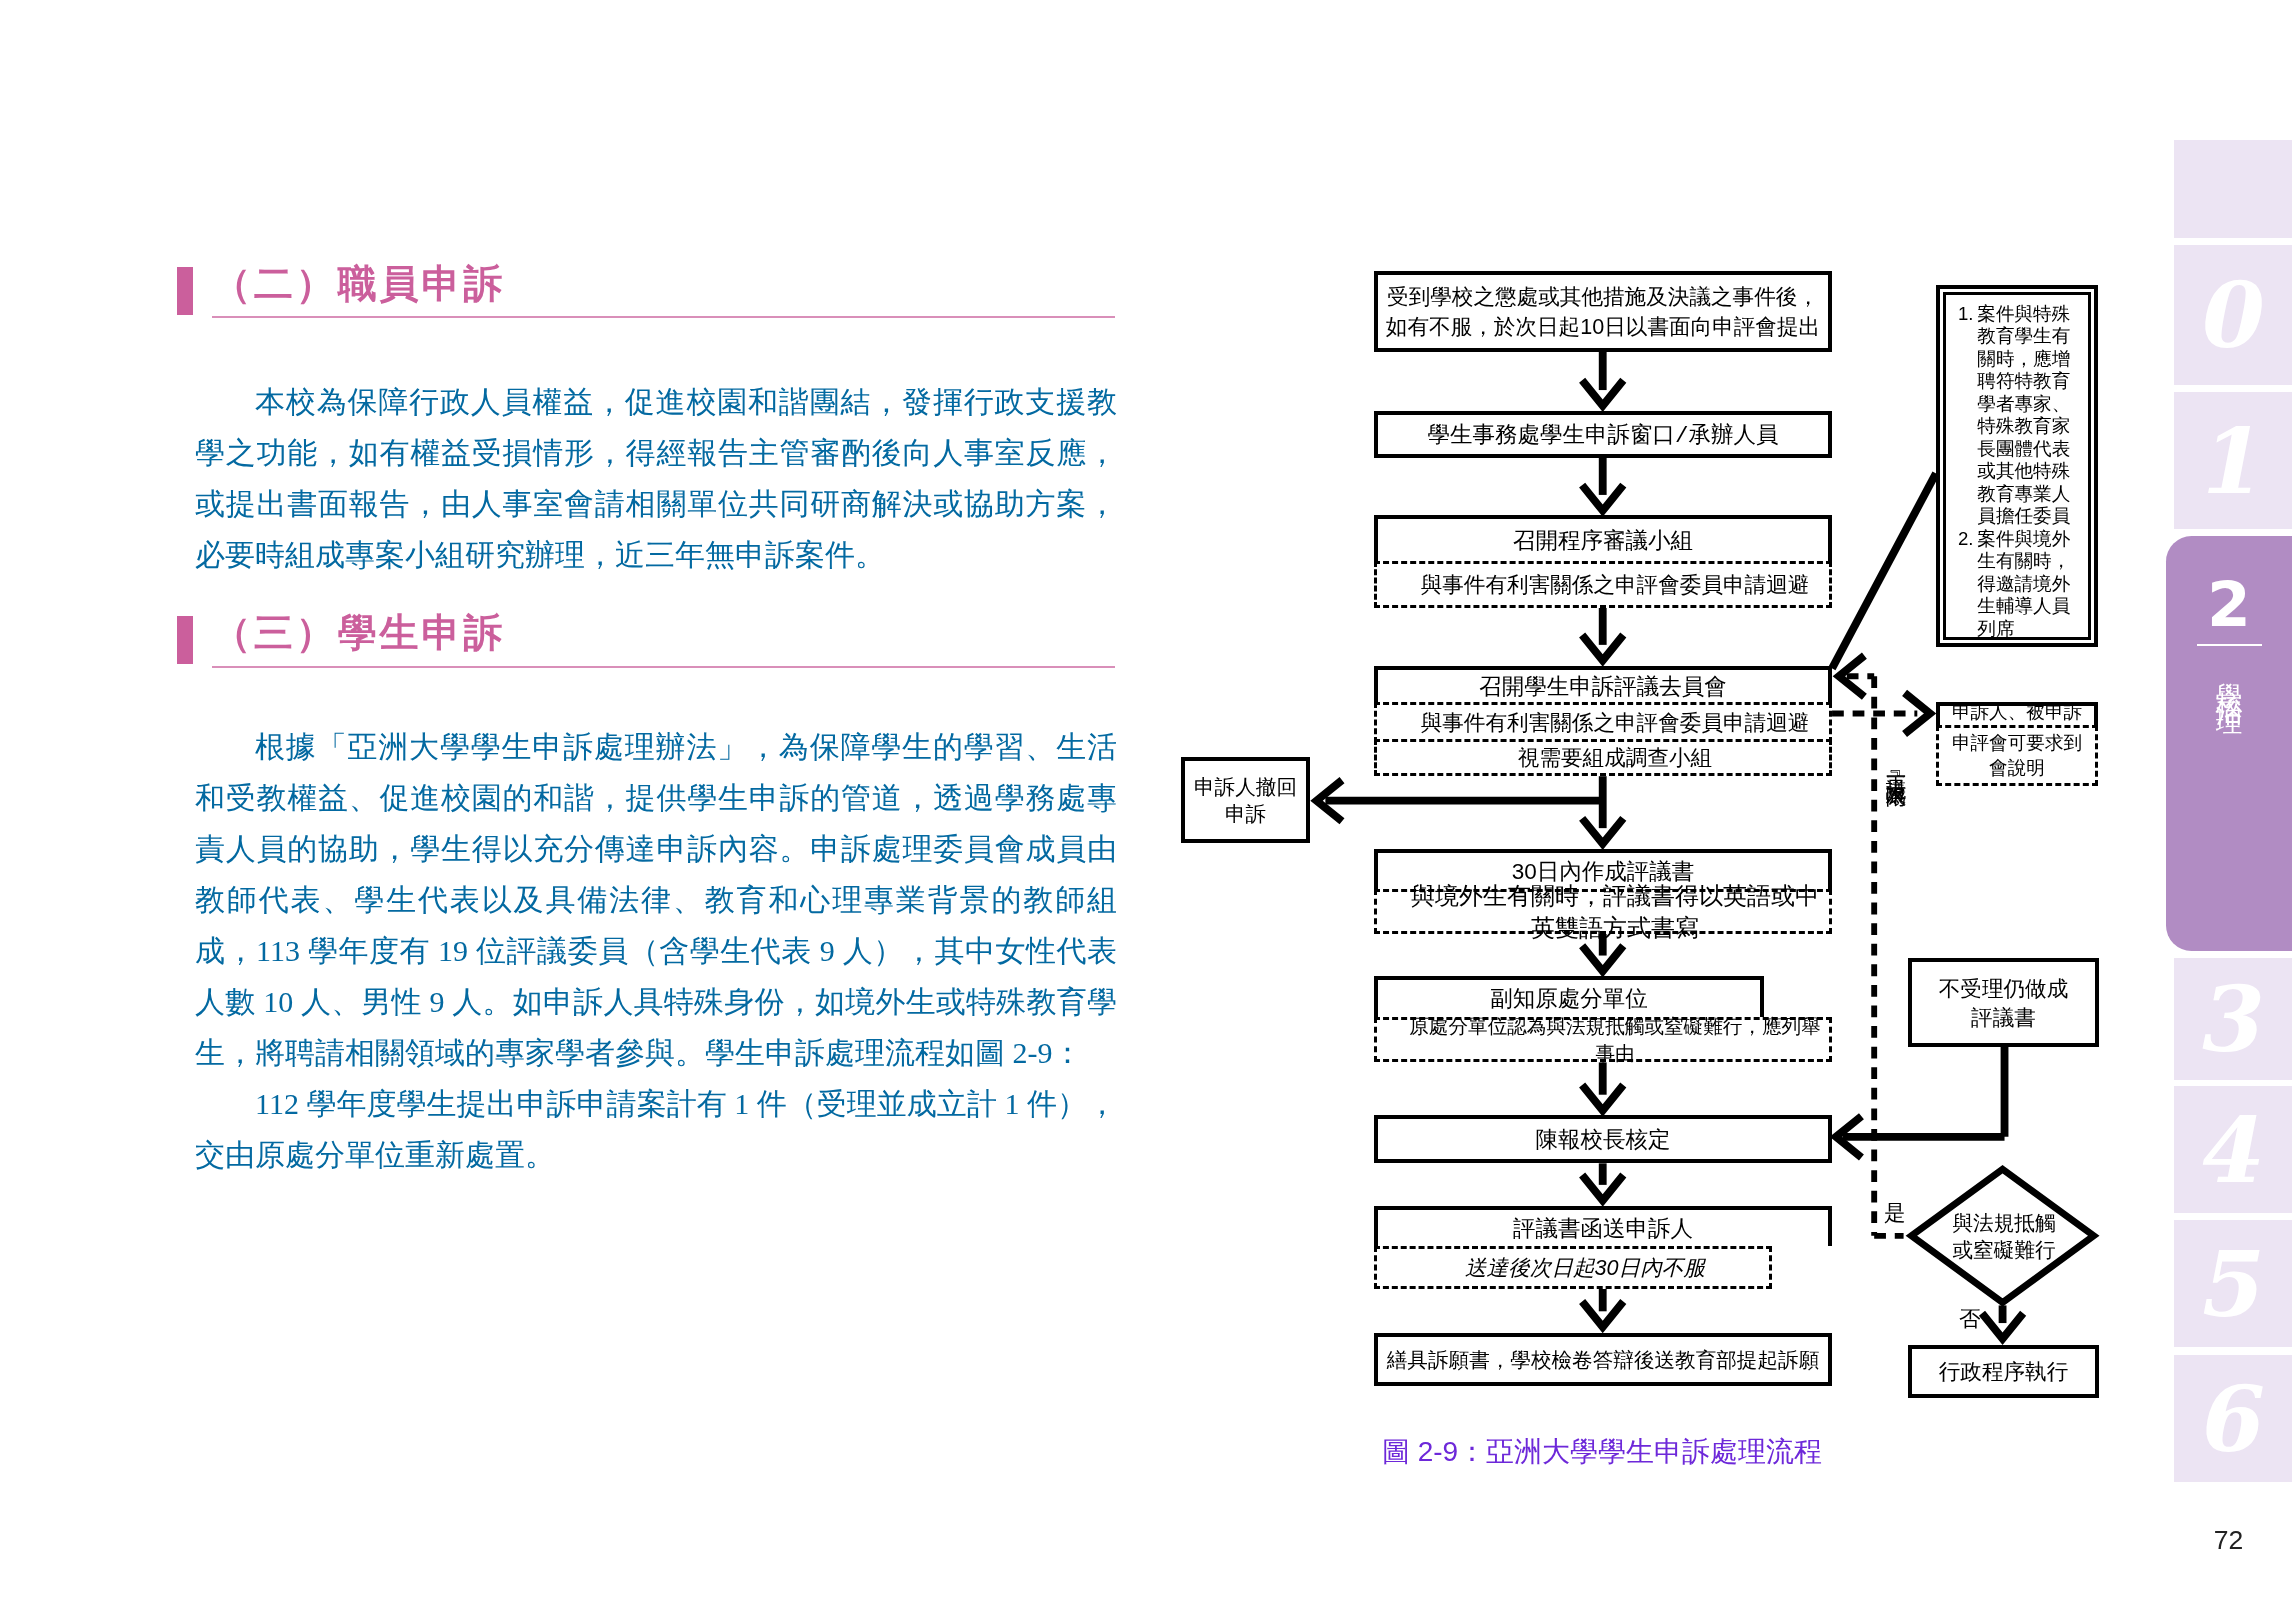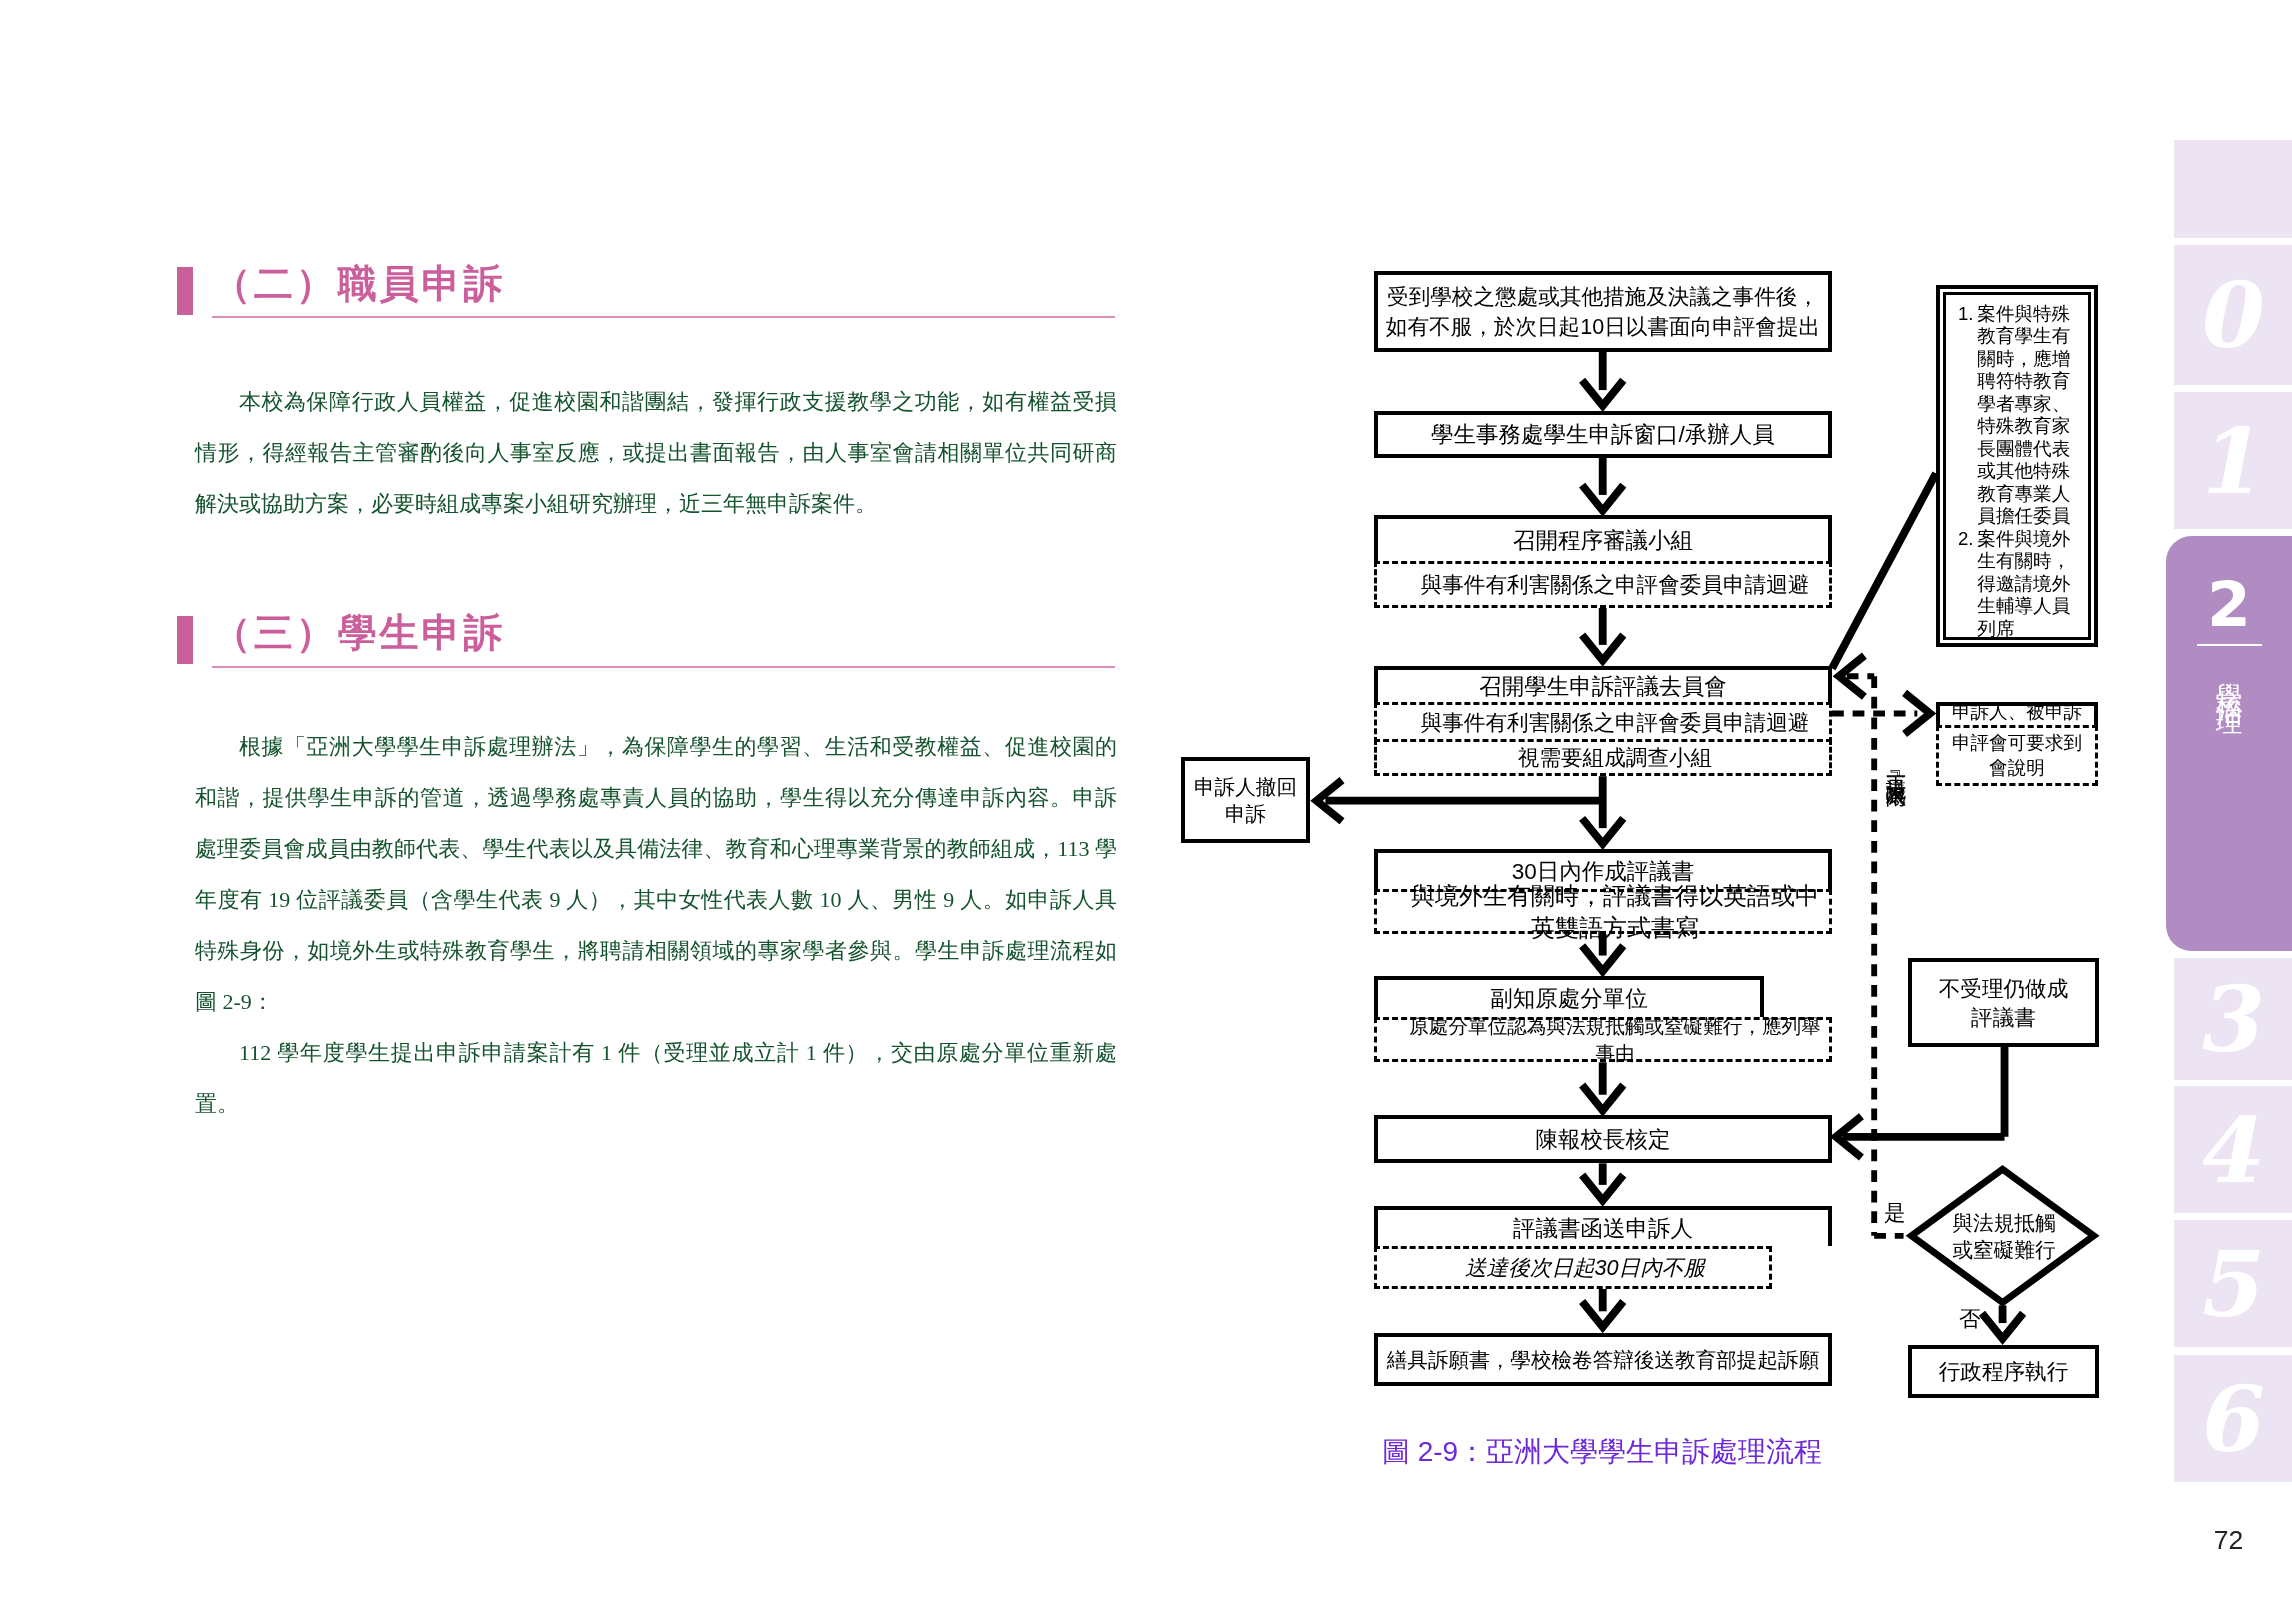--- a/index.html
+++ b/index.html
@@ -4,22 +4,22 @@
 <style>
   html,body{margin:0;padding:0;background:#fff;}
   .page{position:relative;width:2293px;height:1621px;background:#ffffff;overflow:hidden;
         font-family:"Liberation Serif",serif;color:#111;}
 
   
   .h-bar{position:absolute;width:15.7px;height:48px;background:#cb5f9c;}
   .h-text{position:absolute;font-family:"Liberation Sans",sans-serif;font-weight:bold;
           font-size:39px;color:#cb5f9c;letter-spacing:2.9px;white-space:nowrap;line-height:1.2;}
   .h-line{position:absolute;width:903px;height:0;border-top:2.9px solid #d98fb9;}
-  .para{position:absolute;width:922px;font-size:22px;line-height:51px;text-align:justify;
-        color:#14532d;}
+  .para{position:absolute;width:922px;font-size:30px;line-height:51px;text-align:justify;
+        color:#0369a1;}
   .para p{margin:0;text-indent:2em;}
 
   
   .fc{position:absolute;box-sizing:border-box;background:#fff;display:flex;align-items:center;
       justify-content:center;text-align:center;font-family:"Liberation Sans",sans-serif;color:#000;}
   .fcs{border:4.9px solid #000;}
   .fcs.ob{border-bottom:none;}
   .fcd{border:3.9px dashed #000;padding-left:24px;}
   .nobg{background:transparent;}
   .svgwrap{position:absolute;left:0;top:0;width:2293px;height:1621px;pointer-events:none;}
@@ -106,21 +106,21 @@
       <line x1="1884" y1="690" x2="1912" y2="690"></line>
       <line x1="1912" y1="690" x2="1912" y2="1261"></line>
       <line x1="1912" y1="1261" x2="1942" y2="1261"></line>
       <line x1="1869" y1="728" x2="1956" y2="728"></line>
     </g>
     <polygon points="2043,1193 2136,1261 2043,1329 1950,1261" fill="#ffffff" stroke="#000" stroke-width="7"></polygon>
   </svg>
 
   <div class="fc fcs" style="left:1374px;top:271px;width:458px;height:81px;font-size:21.6px;line-height:30px;padding:0 5.9px;">受到學校之懲處或其他措施及決議之事件後，如有不服，於次日起10日以書面向申評會提出</div>
 
-  <div class="fc fcs" style="left:1374px;top:411px;width:458px;height:47px;font-size:22.5px;">學生事務處學生申訴窗口/承辦人員</div>
+  <div class="fc fcs" style="left:1374px;top:411px;width:458px;height:47px;font-size:22.5px;font-family:Liberation Mono, monospace;">學生事務處學生申訴窗口/承辦人員</div>
 
   <div class="fc fcs ob" style="left:1374px;top:515px;width:458px;height:46px;font-size:22.5px;">召開程序審議小組</div>
   <div class="fc fcd" style="left:1374px;top:561px;width:458px;height:47px;font-size:21.6px;">與事件有利害關係之申評會委員申請迴避</div>
 
   <div class="fc fcs ob" style="left:1374px;top:666px;width:458px;height:36px;font-size:22.5px;">召開學生申訴評議去員會</div>
   <div class="fc fcd" style="left:1374px;top:702px;width:458px;height:41px;font-size:21.6px;">與事件有利害關係之申評會委員申請迴避</div>
   <div class="fc fcd" style="left:1374px;top:739px;width:458px;height:37px;font-size:21.6px;">視需要組成調查小組</div>
 
   <div class="fc fcs" style="left:1181px;top:757px;width:129px;height:86px;font-size:20.6px;line-height:27.4px;padding:0 5.9px;">申訴人撤回申訴</div>
 

